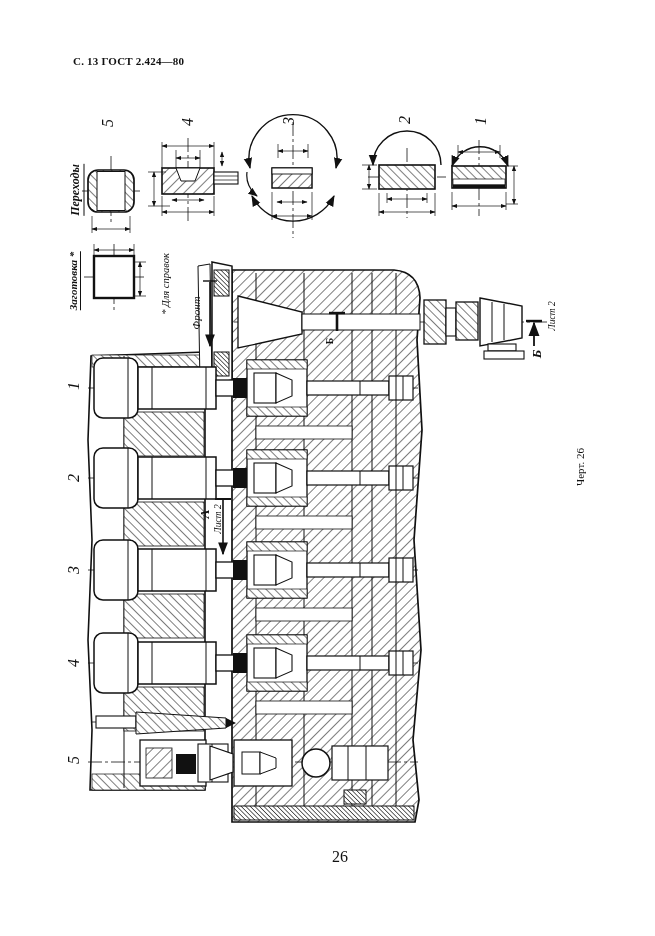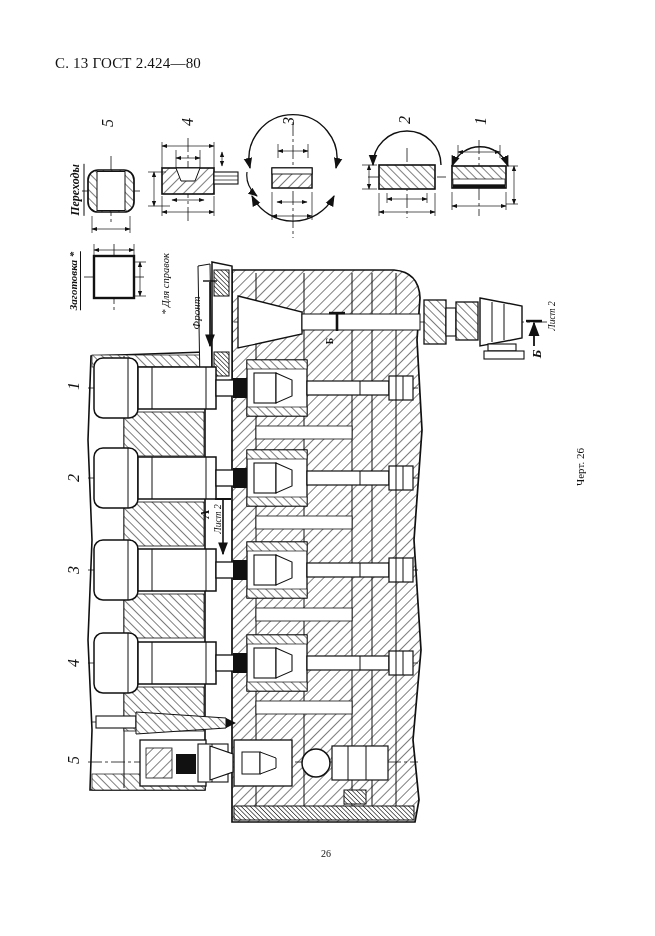--- a/index.html
+++ b/index.html
@@ -1,20 +1,20 @@
 <!DOCTYPE html>
 <html><head>
 <meta charset="utf-8">
 <style>
   html,body{margin:0;padding:0;background:#e8e8e8;}
   .page{position:relative;width:655px;height:936px;background:#ffffff;overflow:hidden;
         font-family:"Liberation Serif",serif;color:#111;}
-  .page-header{position:absolute;left:55px;top:55px;font-weight:normal;font-size:15px;
+  .page-header{position:absolute;left:73px;top:55px;font-weight:bold;font-size:11px;
         letter-spacing:.2px;}
-  .page-num{position:absolute;left:326px;top:848px;transform:translate(-50%,0);font-size:10px;}
+  .page-num{position:absolute;left:340px;top:848px;transform:translate(-50%,0);font-size:16px;}
   .rot{position:absolute;transform:translate(-50%,-50%) rotate(-90deg);white-space:nowrap;
         font-family:"Liberation Serif",serif;color:#111;}
   .num{font-style:italic;font-size:16px;}
   .lbl-u{font-weight:bold;font-style:italic;font-size:12px;border-bottom:1.4px solid #111;
         padding-bottom:1px;}
   .lbl-s{font-style:italic;font-size:10.5px;}
   .viewletter{font-weight:bold;font-style:italic;font-size:13.5px;}
   .sheetnote{font-style:italic;font-size:9.5px;}
   .caption{font-size:11px;}
   .smark{font-weight:bold;font-size:10px;}

